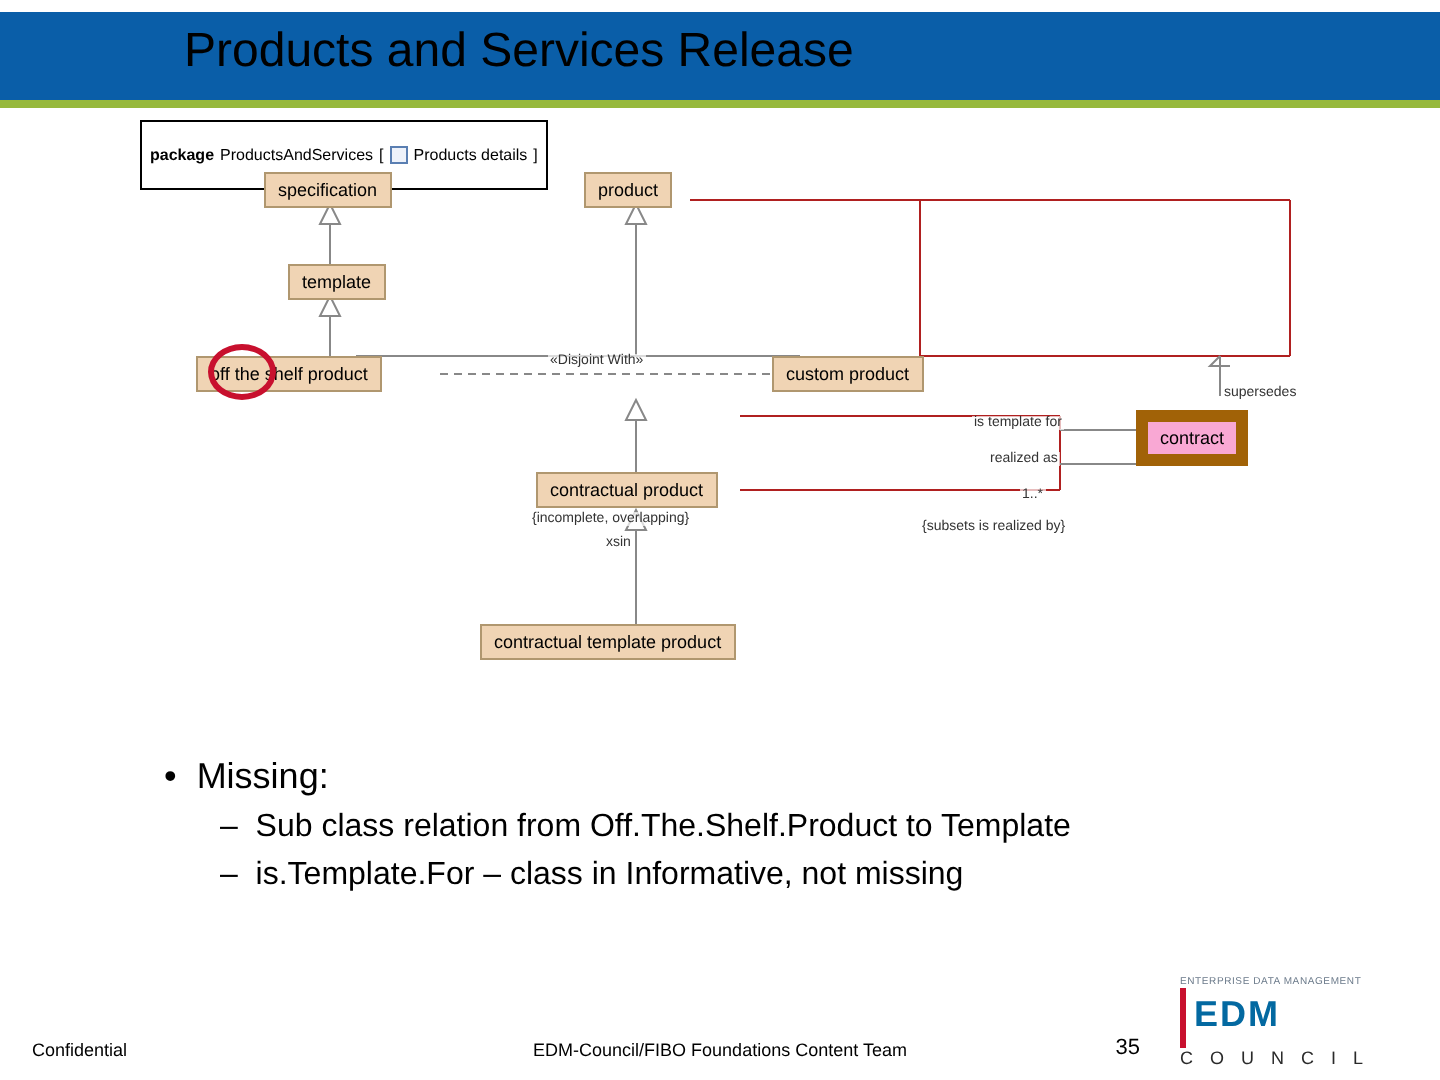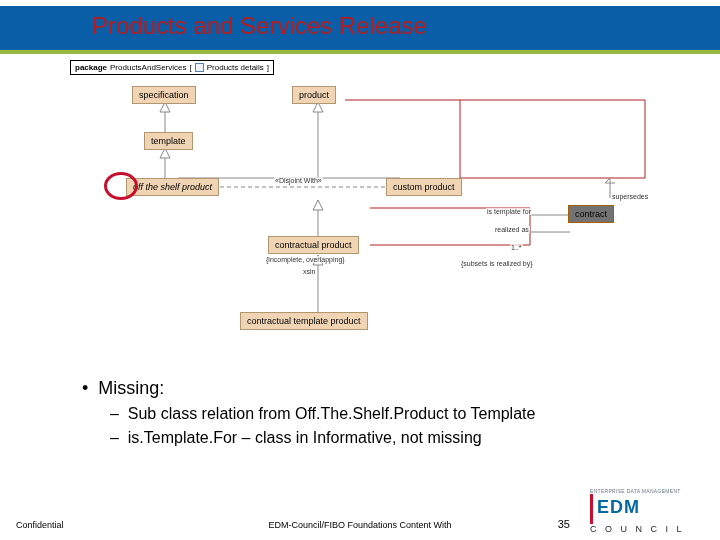--- a/index.html
+++ b/index.html
@@ -1,28 +1,28 @@
 <!DOCTYPE html>
 <html><head>
 <meta charset="utf-8">
 <style>
   * { box-sizing: border-box; margin: 0; padding: 0; }
   html, body { width: 720px; height: 540px; font-family: Arial, Helvetica, sans-serif; background: #fff; color: #000; overflow: hidden; }
   .slide { position: relative; width: 720px; height: 540px; }
 
   .title-band { position: absolute; top: 6px; left: 0; width: 720px; height: 48px; background: #0a5ea8; }
   .title-band .green-line { position: absolute; bottom: 0; left: 0; width: 100%; height: 4px; background: #97b93d; }
-  .title { position: absolute; top: 12px; left: 92px; font-size: 24px; color: #b91c1c; z-index: 2; }
+  .title { position: absolute; top: 12px; left: 92px; font-size: 24px; color: #000000; z-index: 2; }
 
   .diagram { position: absolute; top: 60px; left: 70px; width: 590px; height: 300px; }
-  .pkg-tab { position: absolute; top: 0; left: 0; border: 1px solid #000; background: #fff; font-size: 8px; padding: 2px 4px; display: flex; align-items: center; gap: 3px; }
+  .pkg-tab { position: absolute; top: 0; left: 0; border: 1px solid #000; background: #fff; font-size: 8px; padding: 12px 4px; display: flex; align-items: center; gap: 3px; }
   .pkg-tab .ic { display:inline-block; width:9px; height:9px; border:1px solid #5a7fb2; background:#eef2fa; }
 
   .box { position: absolute; background: #f0d4b4; border: 1px solid #b0976f; font-size: 9px; text-align: right; padding: 3px 6px; }
-  .box.grey { background: #737373; border:1px solid #a16207; }
+  .box.grey { background: #f9a8d4; border:6px solid #a16207; }
 
   .lbl { position:absolute; font-size:7px; color:#333; white-space:nowrap; background:rgba(255,255,255,0.7); padding:0 1px; }
 
   .circle { position:absolute; border:3px solid #c8102e; border-radius:50%; background:transparent; }
 
   .bullets { position:absolute; top:378px; left:82px; width:580px; font-size:18px; }
   .bullets .dash { margin-left: 28px; font-size: 16px; margin-top: 6px; }
 
   .footer-left { position:absolute; bottom:10px; left:16px; font-size:9px;margin-top:40px; }
   .footer-center { position:absolute; bottom:10px; left:0; width:720px; text-align:center; font-size:9px; }
@@ -74,21 +74,21 @@
       <line x1="460" y1="185" x2="460" y2="148" stroke="#b02020" stroke-width="1"></line>
       <line x1="460" y1="148" x2="300" y2="148" stroke="#b02020" stroke-width="1"></line>
       <line x1="500" y1="155" x2="460" y2="155" stroke="#888"></line>
       <line x1="500" y1="172" x2="460" y2="172" stroke="#888"></line>
       <line x1="540" y1="138" x2="540" y2="118" stroke="#888"></line>
       <polyline points="540,118 535,123 545,123" fill="none" stroke="#888"></polyline>
     </svg>
 
     <div class="box" style="top:26px; left:62px;">specification</div>
     <div class="box" style="top:72px; left:74px;">template</div>
-    <div class="box" style="top:118px; left:56px;font-style:italic;">off the shelf product</div>
+    <div class="box" style="top:118px; left:28px;">off the shelf product</div>
     <div class="box" style="top:26px; left:222px;">product</div>
     <div class="box" style="top:118px; left:316px;">custom product</div>
     <div class="box" style="top:176px; left:198px;">contractual product</div>
     <div class="box" style="top:252px; left:170px;">contractual template product</div>
     <div class="box grey" style="top:145px; left:498px;">contract</div>
 
     <div class="lbl" style="top:117px; left:204px;">«Disjoint With»</div>
     <div class="lbl" style="top:196px; left:195px;">{incomplete, overlapping}</div>
     <div class="lbl" style="top:208px; left:232px;">xsin</div>
     <div class="lbl" style="top:148px; left:416px;">is template for</div>
@@ -100,21 +100,21 @@
     <div class="circle" style="top:112px; left:34px; width:34px; height:28px;"></div>
   </div>
 
   <div class="bullets">
     <div>•&nbsp;&nbsp;<span>Missing:</span></div>
     <div class="dash">–&nbsp;&nbsp;<span>Sub class relation from Off.The.Shelf.Product to Template</span></div>
     <div class="dash">–&nbsp;&nbsp;<span>is.Template.For – class in Informative, not missing</span></div>
   </div>
 
   <div class="footer-left">Confidential</div>
-  <div class="footer-center">EDM-Council/FIBO Foundations Content With</div>
+  <div class="footer-center">EDM-Council/FIBO Foundations Content Team</div>
   <div class="footer-page">35</div>
 
   <div class="logo">
     <div class="sub">ENTERPRISE DATA MANAGEMENT</div>
     <div><span class="bar"></span><span class="edm">EDM</span></div>
     <div class="cn">C O U N C I L</div>
   </div>
 </div>
 
 </body></html>

